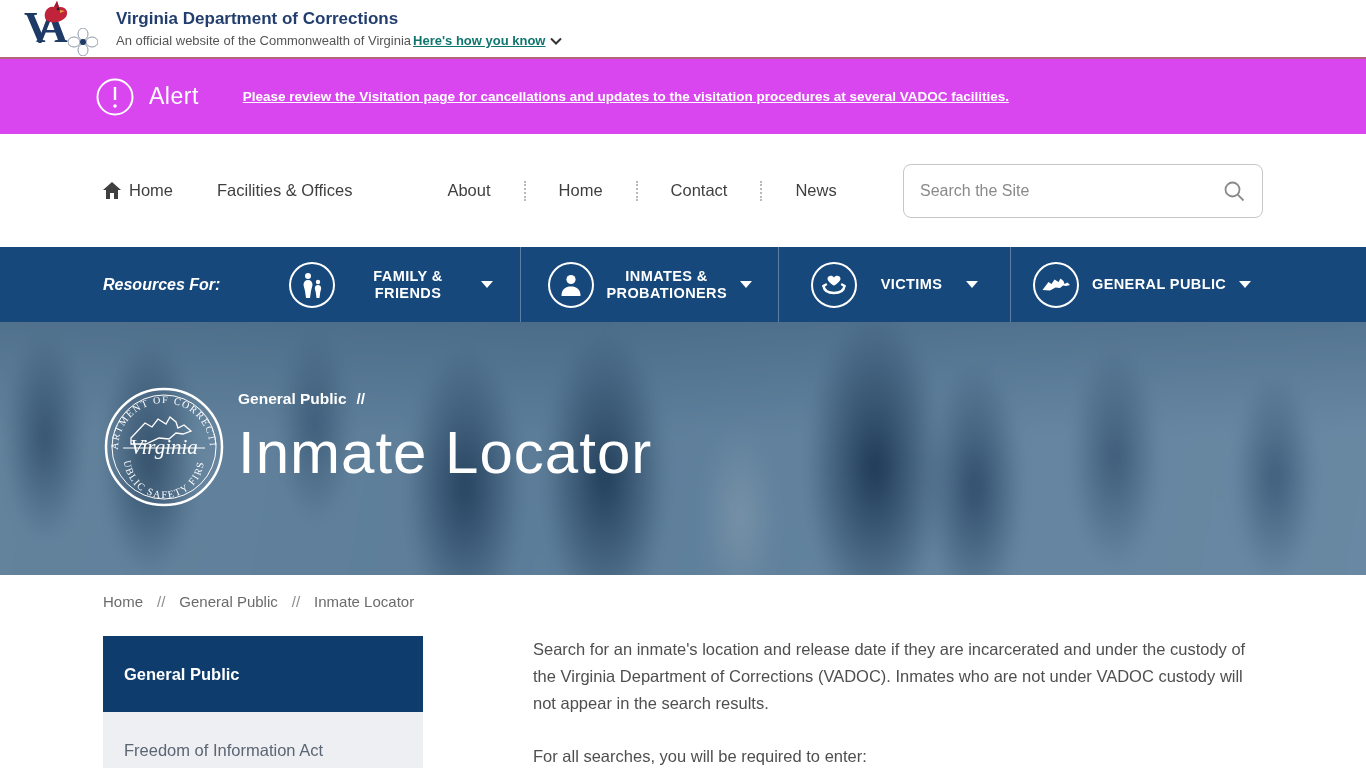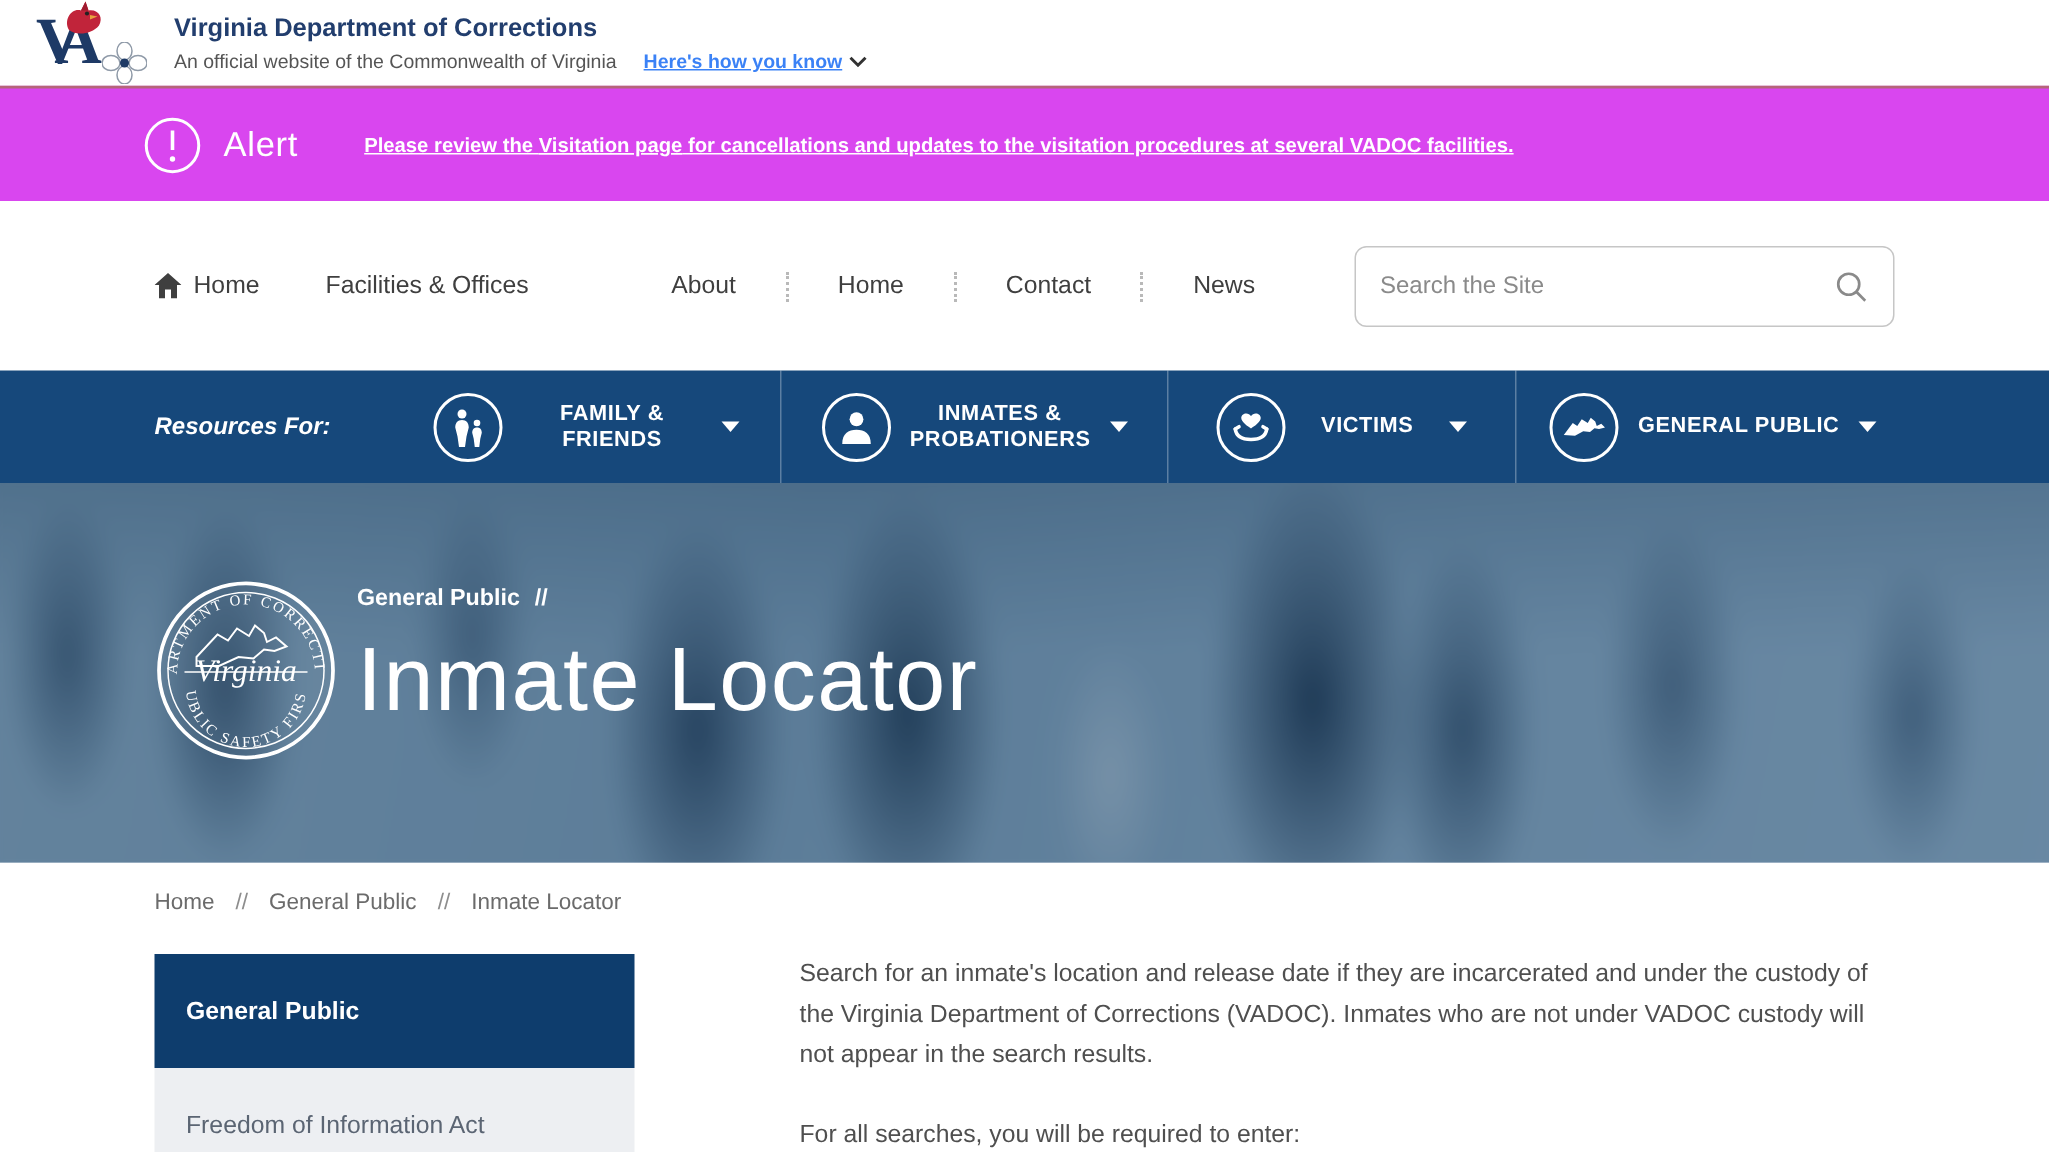--- a/index.html
+++ b/index.html
@@ -9,21 +9,21 @@
   
   .top-header { height:57px; display:flex; align-items:center; background:#fff; position:relative; }
   .logo-wrap { width:86px; height:57px; position:relative; margin-left:16px; flex:none; cursor:pointer; }
   .logo-va { font-family:"Liberation Serif", serif; font-weight:bold; font-size:44px; color:#1e3a66;
              letter-spacing:-14px; position:absolute; left:8px; top:2px; }
   .logo-bird { position:absolute; left:24px; top:-2px; }
   .logo-flower { position:absolute; left:52px; top:28px; }
   .header-text { margin-left:14px; }
   .site-title { font-size:17px; font-weight:bold; color:#223e6e; }
   .site-sub-row { display:flex; align-items:center; margin-top:4px; font-size:13px; color:#555; }
-  .how-know { margin-left:18px; font-weight:bold; color:#3b82f6; text-decoration:underline; cursor:pointer;
+  .how-know { margin-left:2px; font-weight:bold; color:#0f766e; text-decoration:underline; cursor:pointer;
               display:flex; align-items:center; gap:5px; }
   .resource-box { margin-left:auto; width:263px; height:57px; background:#2e2e2d; color:#fff;
                   display:flex; align-items:center; justify-content:center; gap:9px;
                   font-size:13px; font-weight:bold; cursor:pointer; }
 
   
   .alert-bar { height:77px; background:#d946ef; display:flex; align-items:center; padding-left:95px;
                border-top:2px solid #b5657a; color:#fff; }
   .alert-word { font-size:23px; font-weight:400; margin-left:14px; letter-spacing:.5px; }
   .alert-msg { margin-left:44px; font-size:13.5px; font-weight:bold;text-decoration:underline; }

